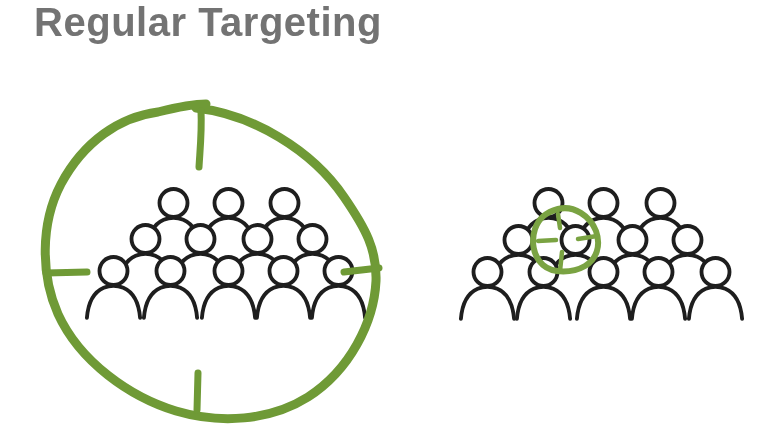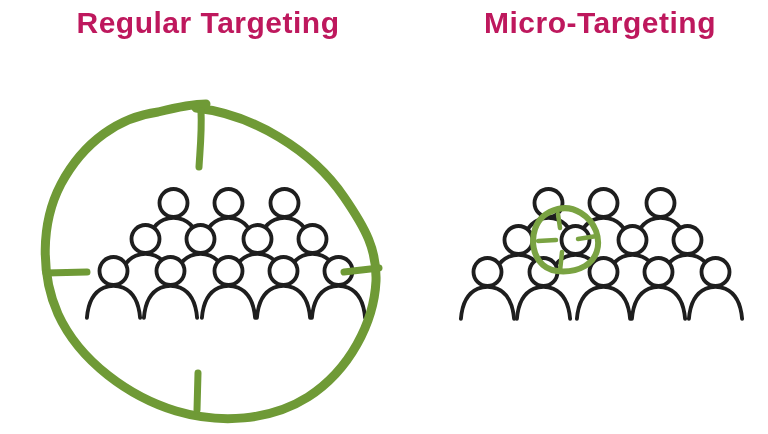--- a/index.html
+++ b/index.html
@@ -10,44 +10,43 @@
   .canvas {
     position: relative;
     width: 768px;
     height: 434px;
     background: #ffffff;
     overflow: hidden;
     font-family: "Liberation Sans", sans-serif;
   }
   .panel-title {
     position: absolute;
-    top: 6px;
+    top: 0;
     transform: translateX(-50%);
-    font-size: 30px;
+    font-size: 40px;
     font-weight: 700;
     letter-spacing: 0.5px;
-    color: #be185d;
+    color: #737373;
     white-space: nowrap;
   }
   .panel-title.left  { left: 208px; }
   .panel-title.right { left: 600px; }
   svg.scene {
     position: absolute;
     left: 0;
     top: 0;
   }
 </style>
 </head>
 <body>
 
 <div class="canvas">
 
   <div class="panel-title left">Regular Targeting</div>
 
-  <div class="panel-title right">Micro-Targeting</div>
 
   <svg class="scene" width="768" height="434" viewBox="0 0 768 434">
 
     <g id="crowd-left">
         <g transform="translate(138.5 188.3) scale(0.7)">
           <path d="M12 88 C14 64 22 51 36 45 Q50 39 64 45 C78 51 86 64 88 88 Z" fill="#ffffff" stroke="none"></path>
           <path d="M12 88 C14 64 22 51 36 45 Q50 39 64 45 C78 51 86 64 88 88" fill="none" stroke="#1e1e1e" stroke-width="5.5" stroke-linecap="round"></path>
           <circle cx="50" cy="21" r="20" fill="#ffffff" stroke="#1e1e1e" stroke-width="5.5"></circle>
         </g>
         <g transform="translate(193.5 188.3) scale(0.7)">

